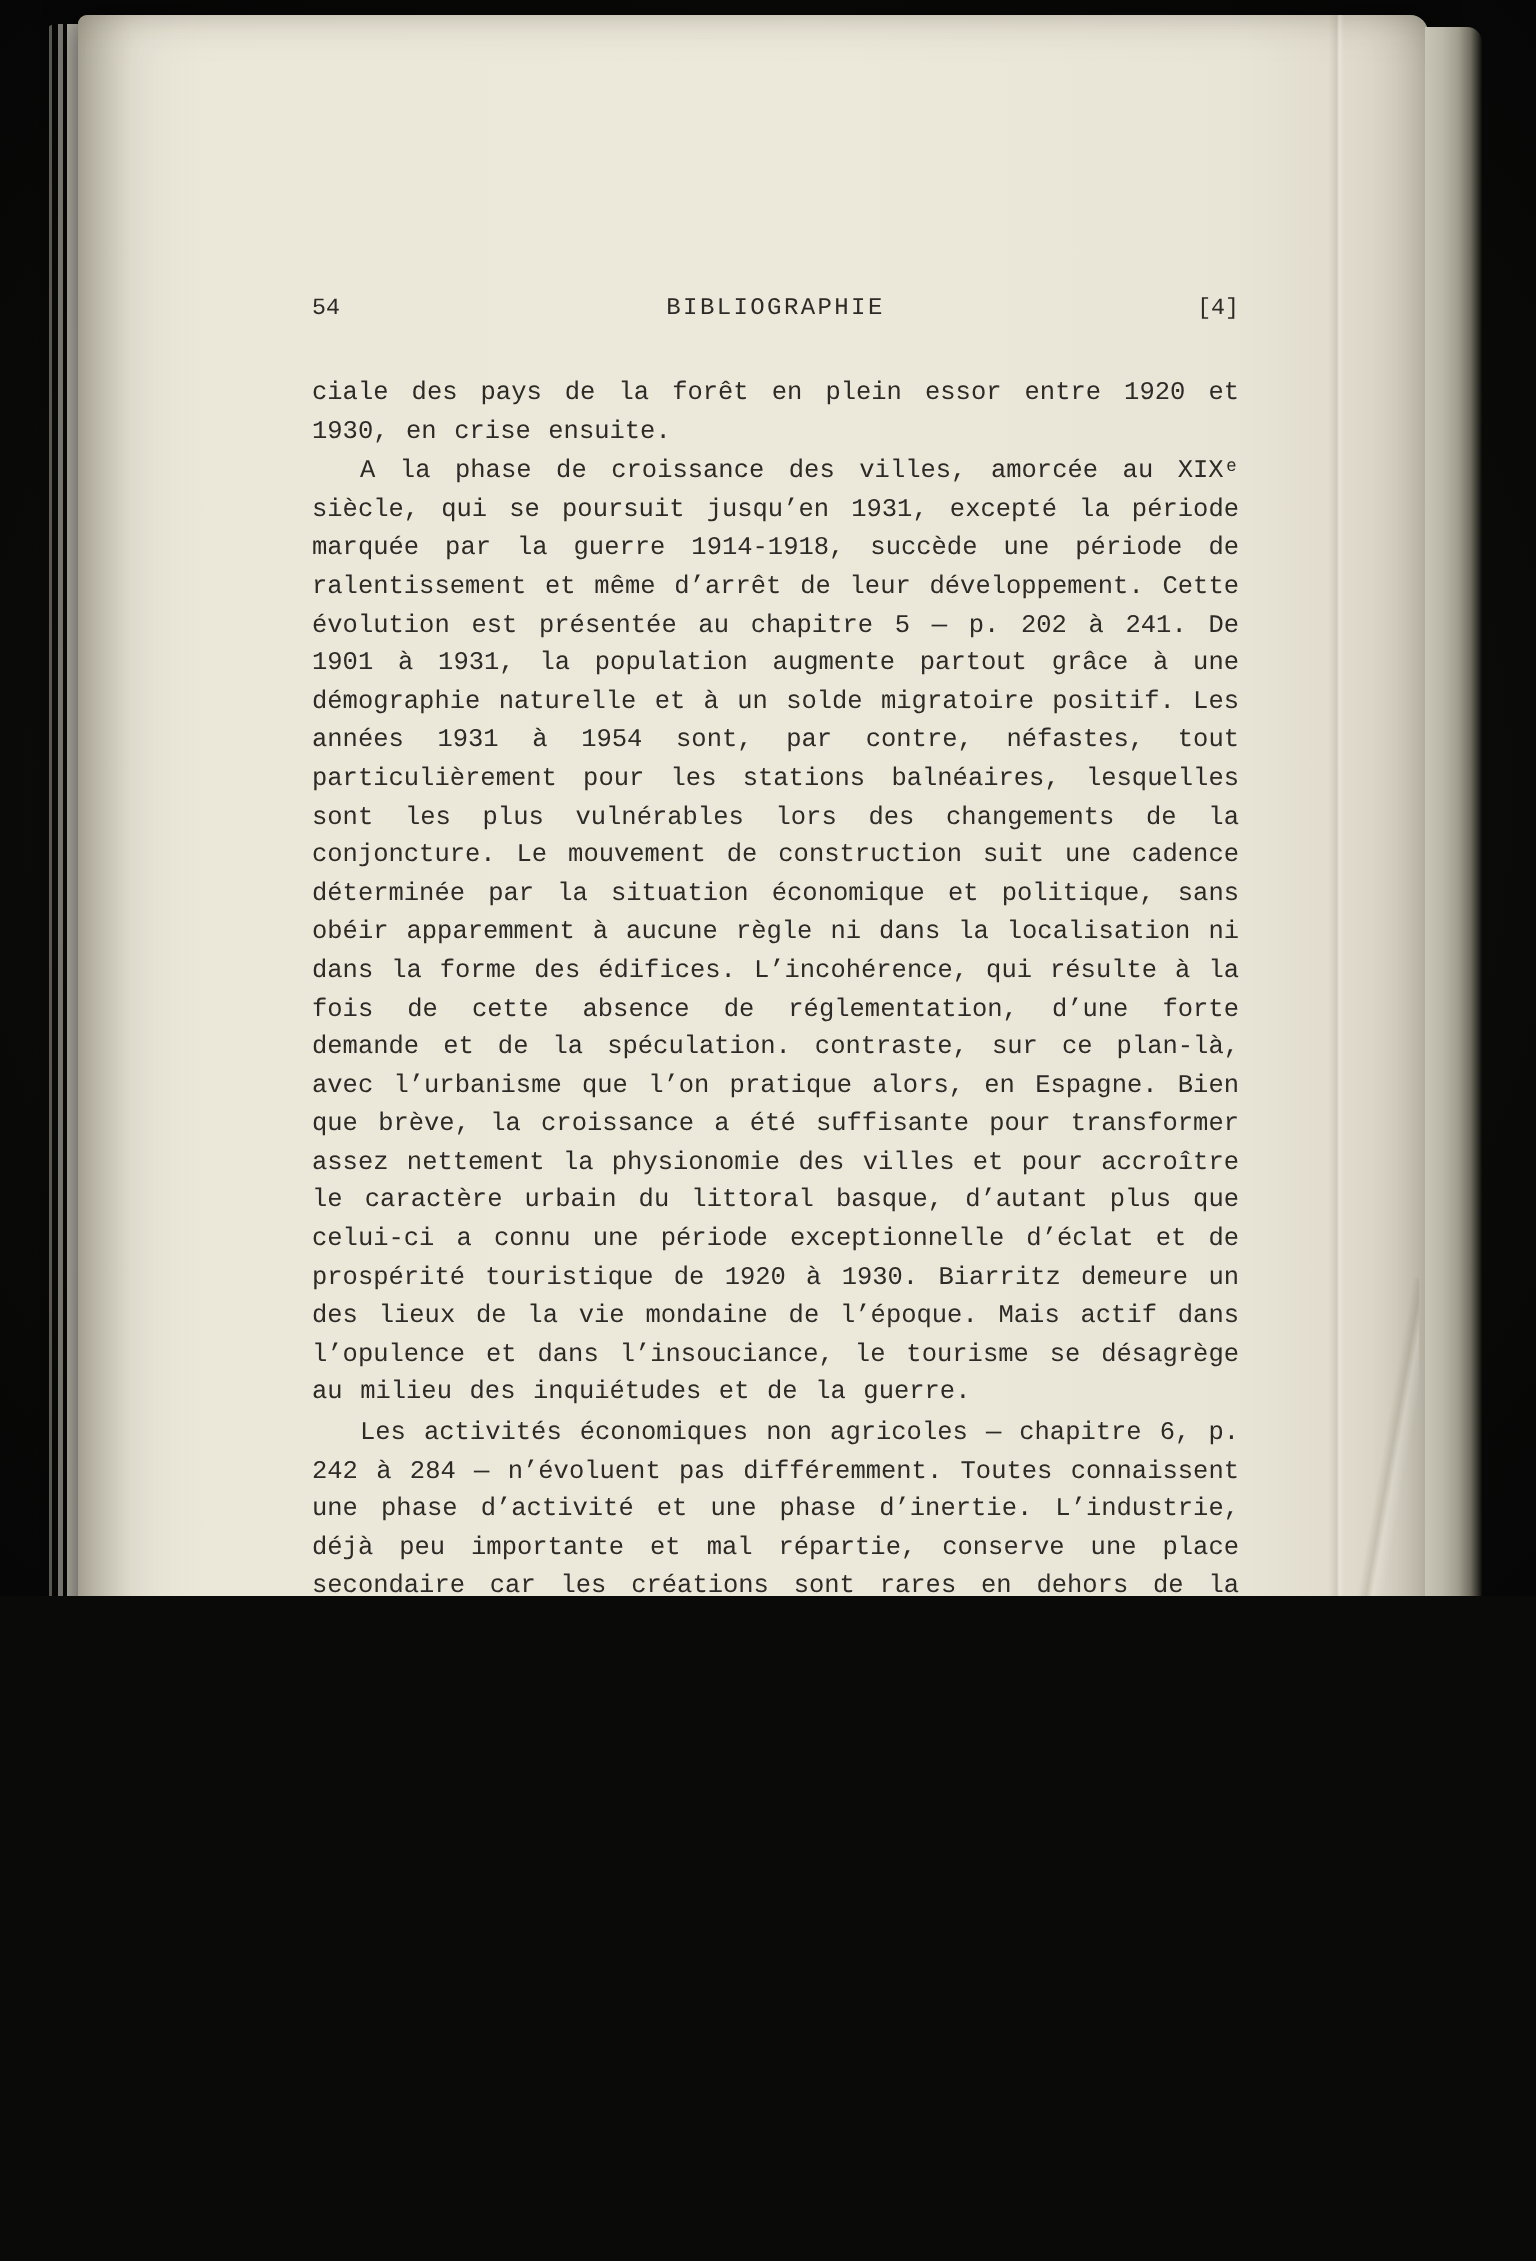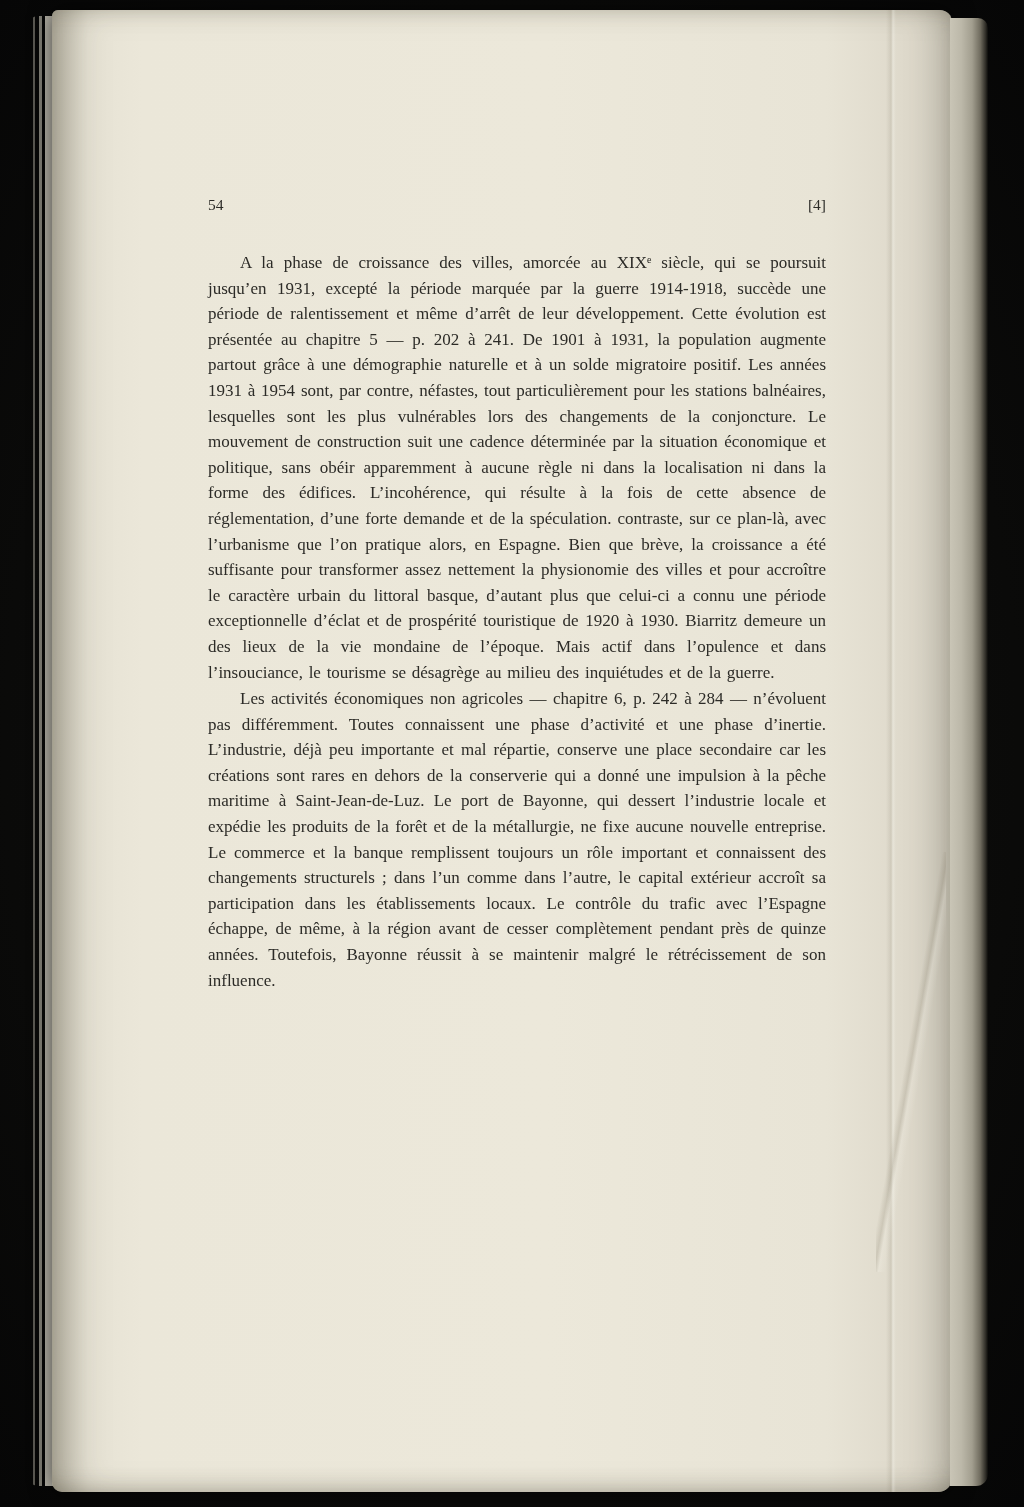--- a/index.html
+++ b/index.html
@@ -3,25 +3,25 @@
 <meta charset="utf-8">
 <style>
   html, body {
     margin: 0;
     padding: 0;
     background: #0a0a09;
   }
   .scene {
     position: relative;
     width: 1024px;
-    height: 1507px;
+    height: 1064px;
     background:
       radial-gradient(ellipse at 50% 50%, #121210 0%, #0a0a09 70%, #060606 100%);
     overflow: hidden;
-    font-family: Liberation Serif, serif;
+    font-family: Liberation Mono, monospace;
   }
 
   
   .edge-left {
     position: absolute;
     left: 28px;
     top: 16px;
     width: 26px;
     height: 1470px;
     background:
@@ -159,24 +159,26 @@
   <div class="edge-left"></div>
 
   <div class="page">
     <div class="crease-vertical"></div>
     <div class="fold-mark"></div>
 
     <div class="content">
 
       <div class="page-header">
         <span class="folio">54</span>
+        <span class="running-title">BIBLIOGRAPHIE</span>
         <span class="bracket-ref">[4]</span>
       </div>
 
       <div class="page-body">
+        <p class="para no-indent">ciale des pays de la forêt en plein essor entre 1920 et 1930, en crise ensuite.</p>
         <p class="para">A la phase de croissance des villes, amorcée au XIXᵉ siècle, qui se poursuit jusqu’en 1931, excepté la période marquée par la guerre 1914-1918, succède une période de ralentissement et même d’arrêt de leur développement. Cette évolution est présentée au chapitre 5 — p. 202 à 241. De 1901 à 1931, la population augmente partout grâce à une démographie naturelle et à un solde migratoire positif. Les années 1931 à 1954 sont, par contre, néfastes, tout particulièrement pour les stations balnéaires, lesquelles sont les plus vulnérables lors des changements de la conjoncture. Le mouvement de construction suit une cadence déterminée par la situation économique et politique, sans obéir apparemment à aucune règle ni dans la localisation ni dans la forme des édifices. L’incohérence, qui résulte à la fois de cette absence de réglementation, d’une forte demande et de la spéculation. contraste, sur ce plan-là, avec l’urbanisme que l’on pratique alors, en Espagne. Bien que brève, la croissance a été suffisante pour transformer assez nettement la physionomie des villes et pour accroître le caractère urbain du littoral basque, d’autant plus que celui-ci a connu une période exceptionnelle d’éclat et de prospérité touristique de 1920 à 1930. Biarritz demeure un des lieux de la vie mondaine de l’époque. Mais actif dans l’opulence et dans l’insouciance, le tourisme se désagrège au milieu des inquiétudes et de la guerre.</p>
         <p class="para">Les activités économiques non agricoles — chapitre 6, p. 242 à 284 — n’évoluent pas différemment. Toutes connaissent une phase d’activité et une phase d’inertie. L’industrie, déjà peu importante et mal répartie, conserve une place secondaire car les créations sont rares en dehors de la conserverie qui a donné une impulsion à la pêche maritime à Saint-Jean-de-Luz. Le port de Bayonne, qui dessert l’industrie locale et expédie les produits de la forêt et de la métallurgie, ne fixe aucune nouvelle entreprise. Le commerce et la banque remplissent toujours un rôle important et connaissent des changements structurels ; dans l’un comme dans l’autre, le capital extérieur accroît sa participation dans les établissements locaux. Le contrôle du trafic avec l’Espagne échappe, de même, à la région avant de cesser complètement pendant près de quinze années. Toutefois, Bayonne réussit à se maintenir malgré le rétrécissement de son influence.</p>
       </div>
 
     </div>
   </div>
 
   <div class="edge-right"></div>
 
 </div>

